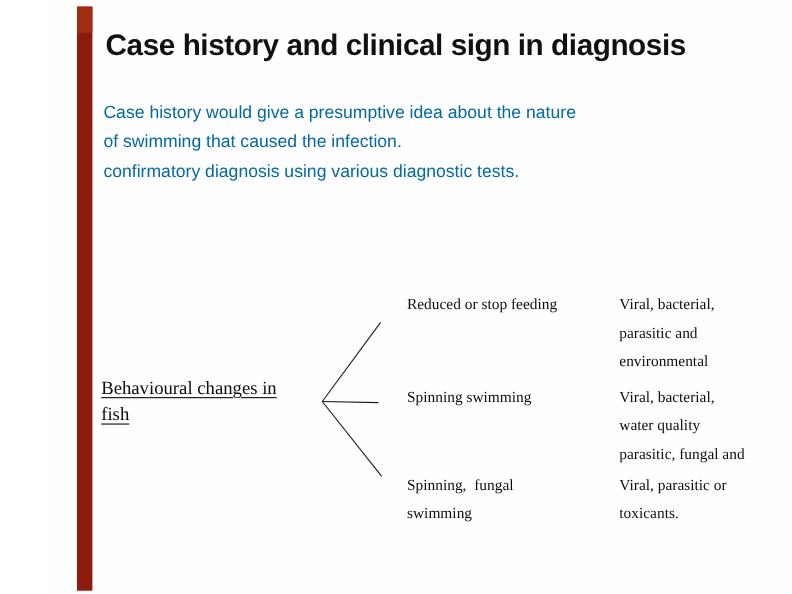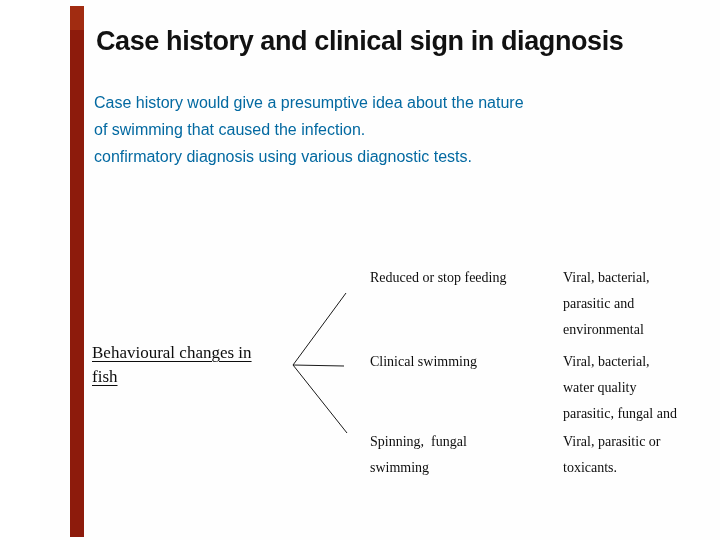--- a/index.html
+++ b/index.html
@@ -115,21 +115,21 @@
     <svg class="branches" width="720" height="540" viewBox="0 0 720 540" aria-hidden="true">
       <line x1="253" y1="365" x2="306" y2="293"></line>
       <line x1="253" y1="365" x2="304" y2="366"></line>
       <line x1="253" y1="365" x2="307" y2="433"></line>
     </svg>
 
     <div class="sign-col-row row-1">
       <div class="diag-line">Reduced or stop feeding</div>
     </div>
     <div class="sign-col-row row-2">
-      <div class="diag-line">Clinical swimming</div>
+      <div class="diag-line">Spinning swimming</div>
     </div>
     <div class="sign-col-row row-3">
       <div class="diag-line">Spinning,  fungal</div>
       <div class="diag-line">swimming</div>
     </div>
 
     <div class="cause-col-row row-1">
       <div class="diag-line">Viral, bacterial,</div>
       <div class="diag-line">parasitic and</div>
       <div class="diag-line">environmental</div>

